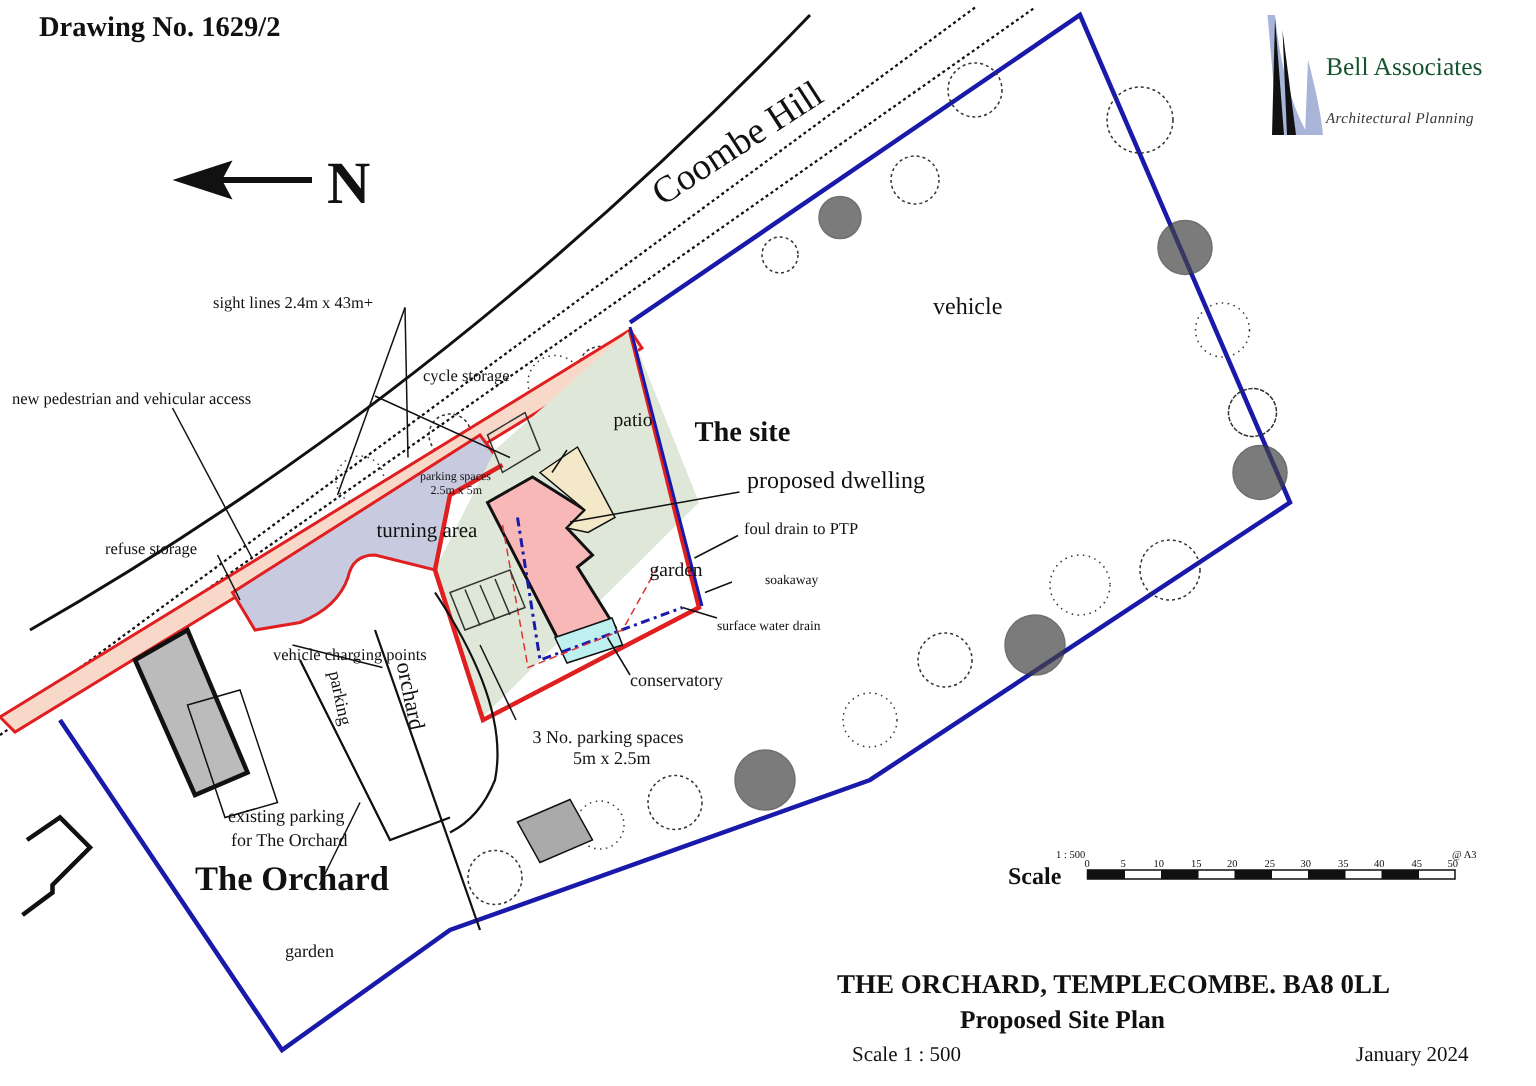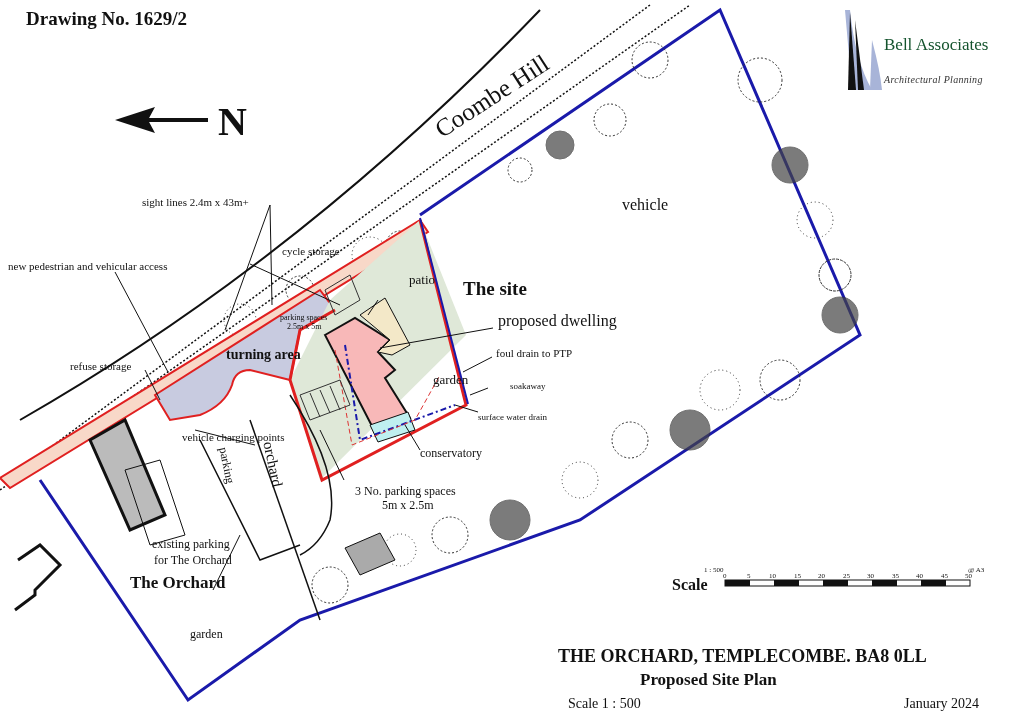--- a/index.html
+++ b/index.html
@@ -9,21 +9,21 @@
   .drawing-no { left: 10px; top: 8px; font-size: 19px; font-weight: bold; margin-left: 16px; }
   .north-n { left: 218px; top: 98px; font-size: 40px; font-weight: bold; }
   .logo-text { left: 884px; top: 35px; font-size: 17px; color: #14532d; font-family: "Liberation Serif", serif; }
   .logo-sub { left: 884px; top: 54px; font-size: 10px; font-style: italic; color: #333; letter-spacing: 0.3px; margin-top: 20px; }
   .coombe { left: 430px; top: 120px; font-size: 25px; transform: rotate(-33deg); transform-origin: left top; }
   .paddock { left: 622px; top: 196px; font-size: 16px; }
   .site-title { left: 463px; top: 278px; font-size: 19px; font-weight: bold; }
   .prop-dwelling { left: 498px; top: 312px; font-size: 16px; }
   .small { font-size: 11px; }
   .s12 { font-size: 12px; }
-  .orchard-title { left: 130px; top: 573px; font-size: 17px; font-weight: bold; }
+  .orchard-title { left: 130px; top: 573px; font-size: 23px; font-weight: bold; }
   .orchard-road { left: 276px; top: 440px; font-size: 15px; transform: rotate(78deg); transform-origin: left top; }
   .parking-road { left: 230px; top: 446px; font-size: 12px; transform: rotate(78deg); transform-origin: left top; }
   .scale-word { left: 672px; top: 576px; font-size: 16px; font-weight: bold; }
   .scale-ratio-small { left: 704px; top: 566px; font-size: 7px; }
   .tick { position: absolute; top: 572px; font-size: 7px; }
   .a3 { left: 968px; top: 566px; font-size: 7px; }
   .title-main { left: 558px; top: 646px; font-size: 18px; font-weight: bold; text-align: center; }
   .title-sub { left: 640px; top: 670px; font-size: 17px; font-weight: bold; }
   .scale-foot { left: 568px; top: 696px; font-size: 14px; }
   .date-foot { left: 904px; top: 696px; font-size: 14px; }
@@ -147,21 +147,21 @@
 
 <div class="lbl coombe">Coombe Hill</div>
 <div class="lbl paddock">vehicle</div>
 <div class="lbl site-title">The site</div>
 <div class="lbl prop-dwelling">proposed dwelling</div>
 <div class="lbl s12" style="left:385px;top:272px;font-size:13px;margin-left:24px;">patio</div>
 <div class="lbl s12" style="left:433px;top:372px;font-size:13px;">garden</div>
 <div class="lbl small" style="left:282px;top:245px;">cycle storage</div>
 <div class="lbl" style="left:280px;top:313px;font-size:8px;">parking spaces</div>
 <div class="lbl" style="left:287px;top:322px;font-size:8px;">2.5m x 5m</div>
-<div class="lbl" style="left:226px;top:347px;font-size:14px;font-weight:bold;">turning area</div>
+<div class="lbl" style="left:251px;top:347px;font-size:14px;">turning area</div>
 <div class="lbl small" style="left:142px;top:196px;">sight lines 2.4m x 43m+</div>
 <div class="lbl small" style="left:8px;top:260px;">new pedestrian and vehicular access</div>
 <div class="lbl small" style="left:70px;top:360px;">refuse storage</div>
 <div class="lbl small" style="left:182px;top:431px;">vehicle charging points</div>
 <div class="lbl" style="left:496px;top:347px;font-size:11px;">foul drain to PTP</div>
 <div class="lbl" style="left:510px;top:381px;font-size:9px;">soakaway</div>
 <div class="lbl" style="left:478px;top:412px;font-size:9px;">surface water drain</div>
 <div class="lbl s12" style="left:420px;top:446px;">conservatory</div>
 <div class="lbl s12" style="left:355px;top:484px;">3 No. parking spaces</div>
 <div class="lbl s12" style="left:382px;top:498px;">5m x 2.5m</div>

